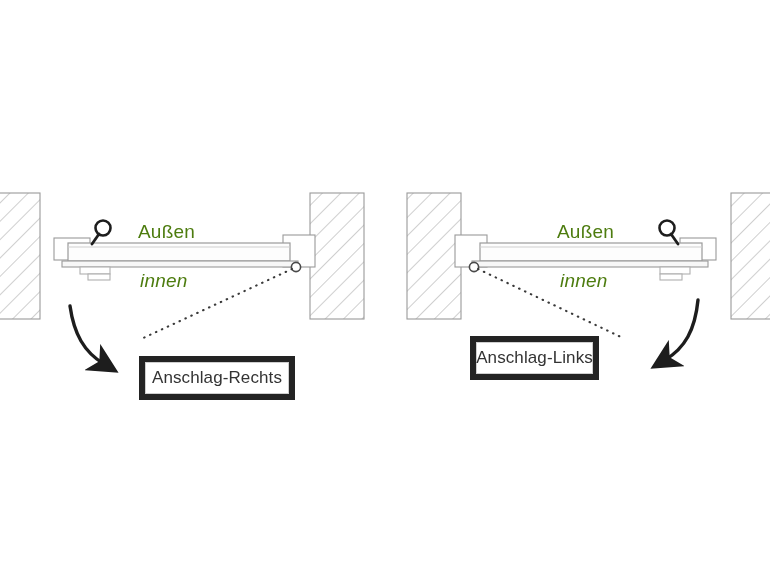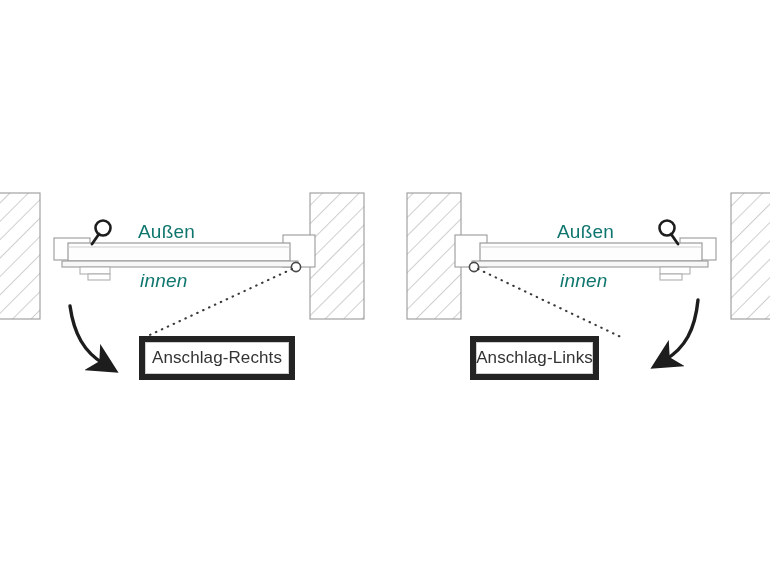--- a/index.html
+++ b/index.html
@@ -28,21 +28,21 @@
     position: absolute;
     inset: 0;
     width: 100%;
     height: 100%;
   }
 
   
   .side-label {
     position: absolute;
     font-size: 19px;
-    color: #0f766e;
+    color: #4d7c0f;
     letter-spacing: .2px;
     white-space: nowrap;
   }
   .lbl-aussen { top: 221px; }
   .lbl-innen  { top: 270px; font-style: italic; }
 
   #panel-left  .lbl-aussen { left: 138px; }
   #panel-left  .lbl-innen  { left: 140px; }
   #panel-right .lbl-aussen { left: 172px; }
   #panel-right .lbl-innen  { left: 175px; }
@@ -67,21 +67,21 @@
     box-sizing: border-box;
   }
   .callout-text {
     font-size: 17px;
     color: #333333;
     white-space: nowrap;
     letter-spacing: .1px;
   }
   #callout-rechts {
     left: 139px;
-    top: 336px;
+    top: 356px;
     width: 156px;
     height: 44px;
   }
   #callout-links {
     left: 85px;
     top: 336px;
     width: 129px;
     height: 44px;
   }
 </style>

